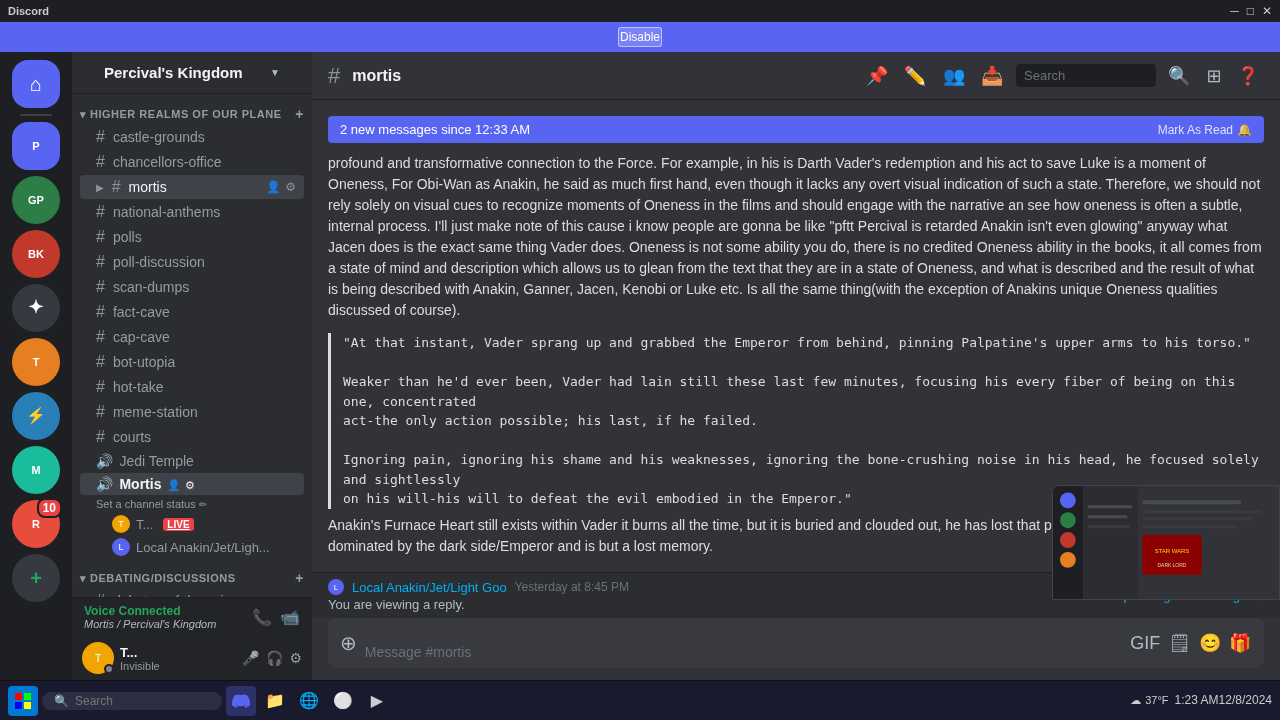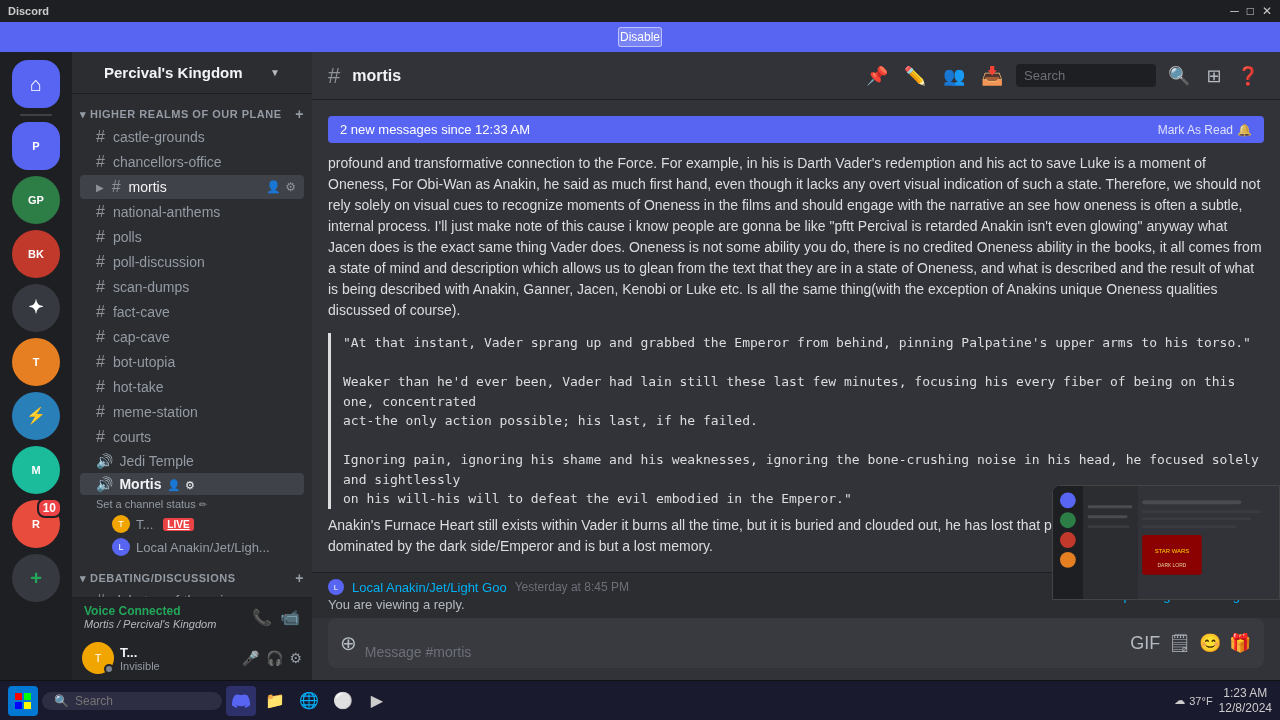--- a/index.html
+++ b/index.html
@@ -734,18 +734,18 @@
   <div class="taskbar-icon">📁</div>
   <div class="taskbar-icon">🌐</div>
   <div class="taskbar-icon">⚪</div>
   <div class="taskbar-icon">▶</div>
 
   <div class="taskbar-right">
     <div class="weather">
       <span>☁</span>
       <span>37°F</span>
     </div>
-    <div style="display:flex; flex-direction:column; align-items:center;">
+    <div style="display:flex; flex-direction:row; align-items:center;">
       <span class="time">1:23 AM</span>
       <span class="time">12/8/2024</span>
     </div>
   </div>
 </div>
 
 </body></html>

